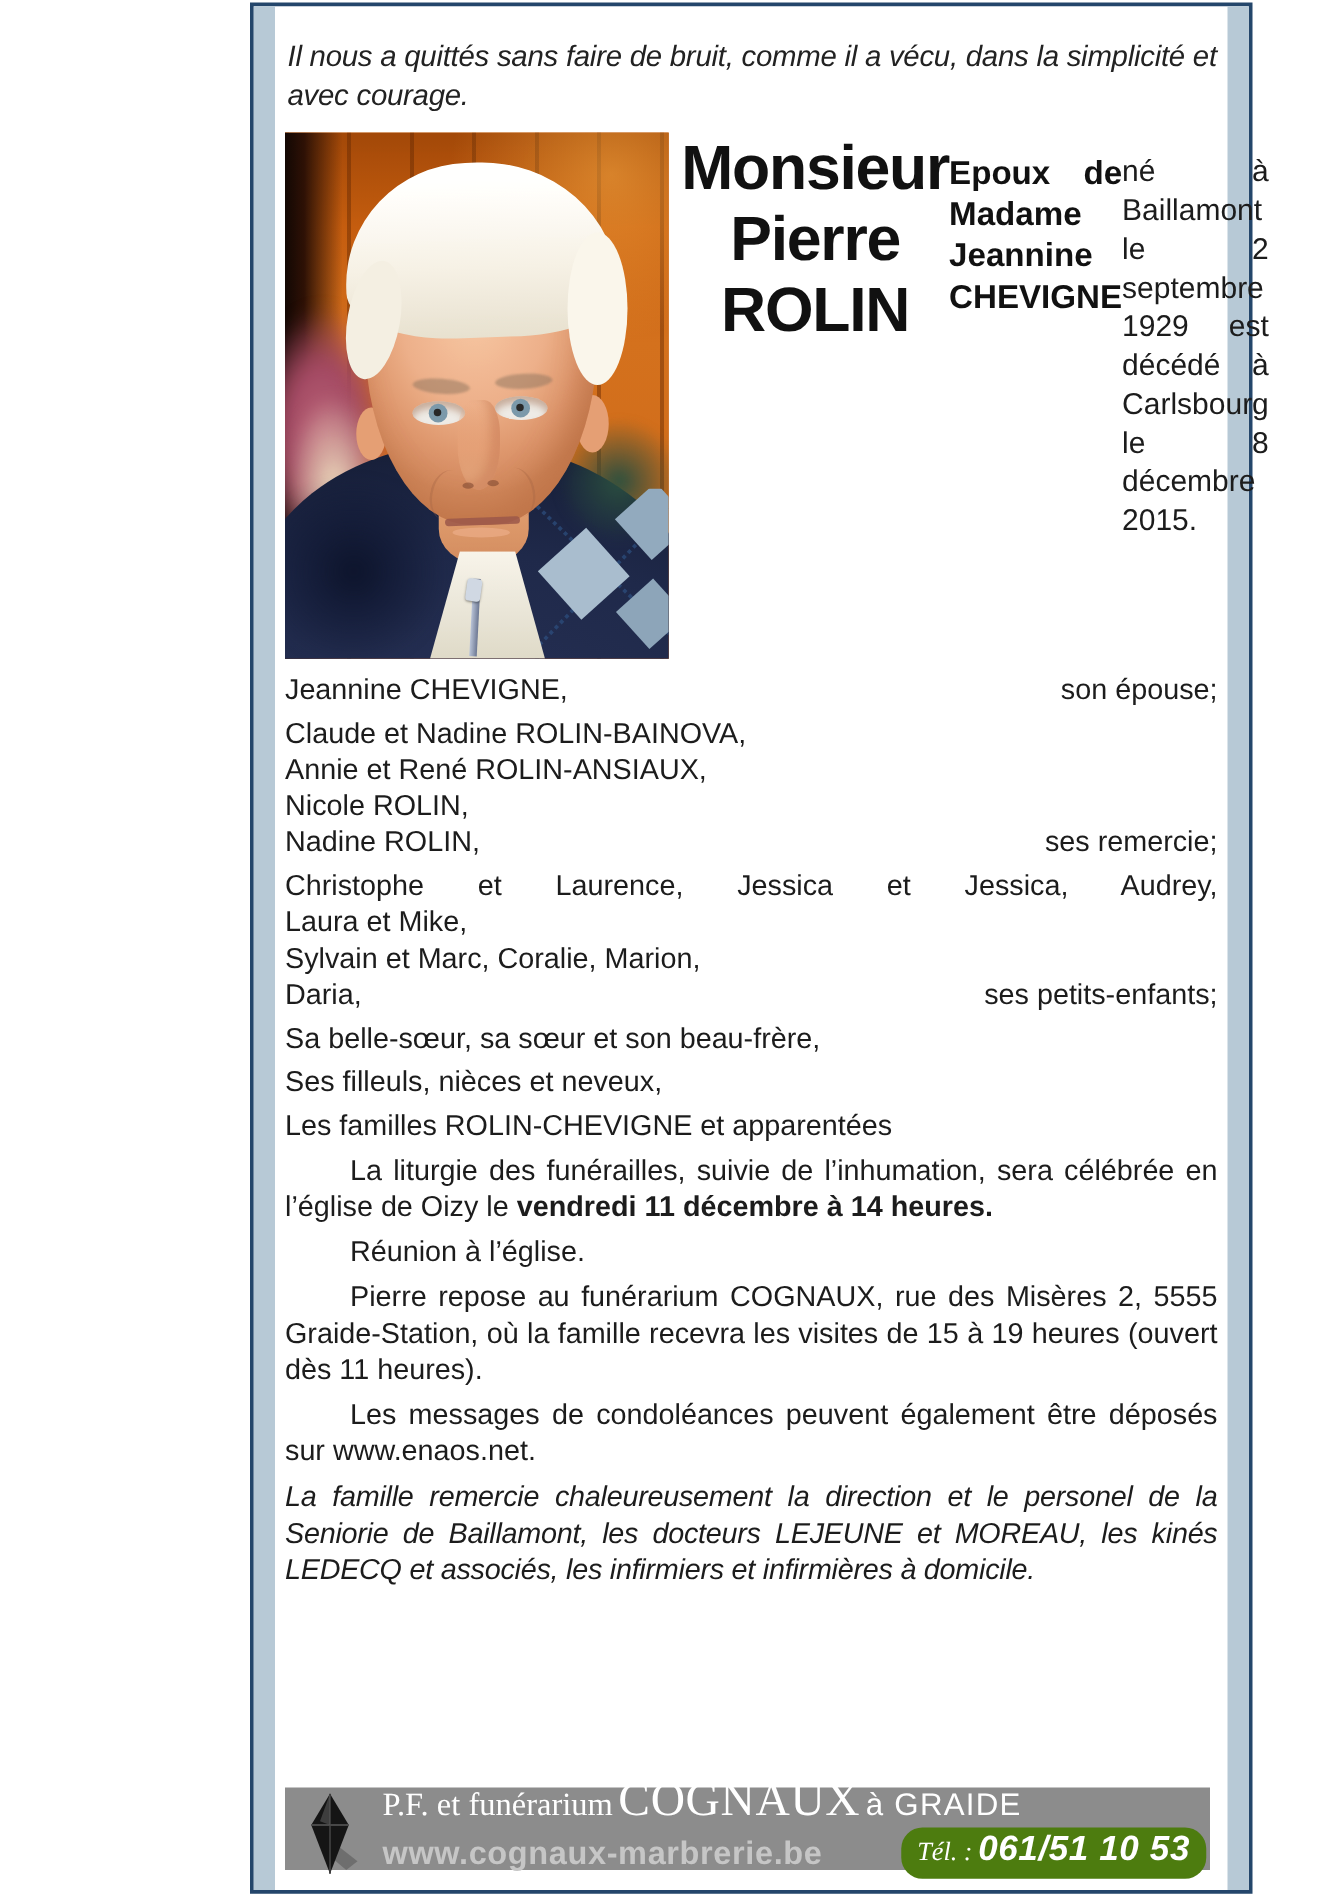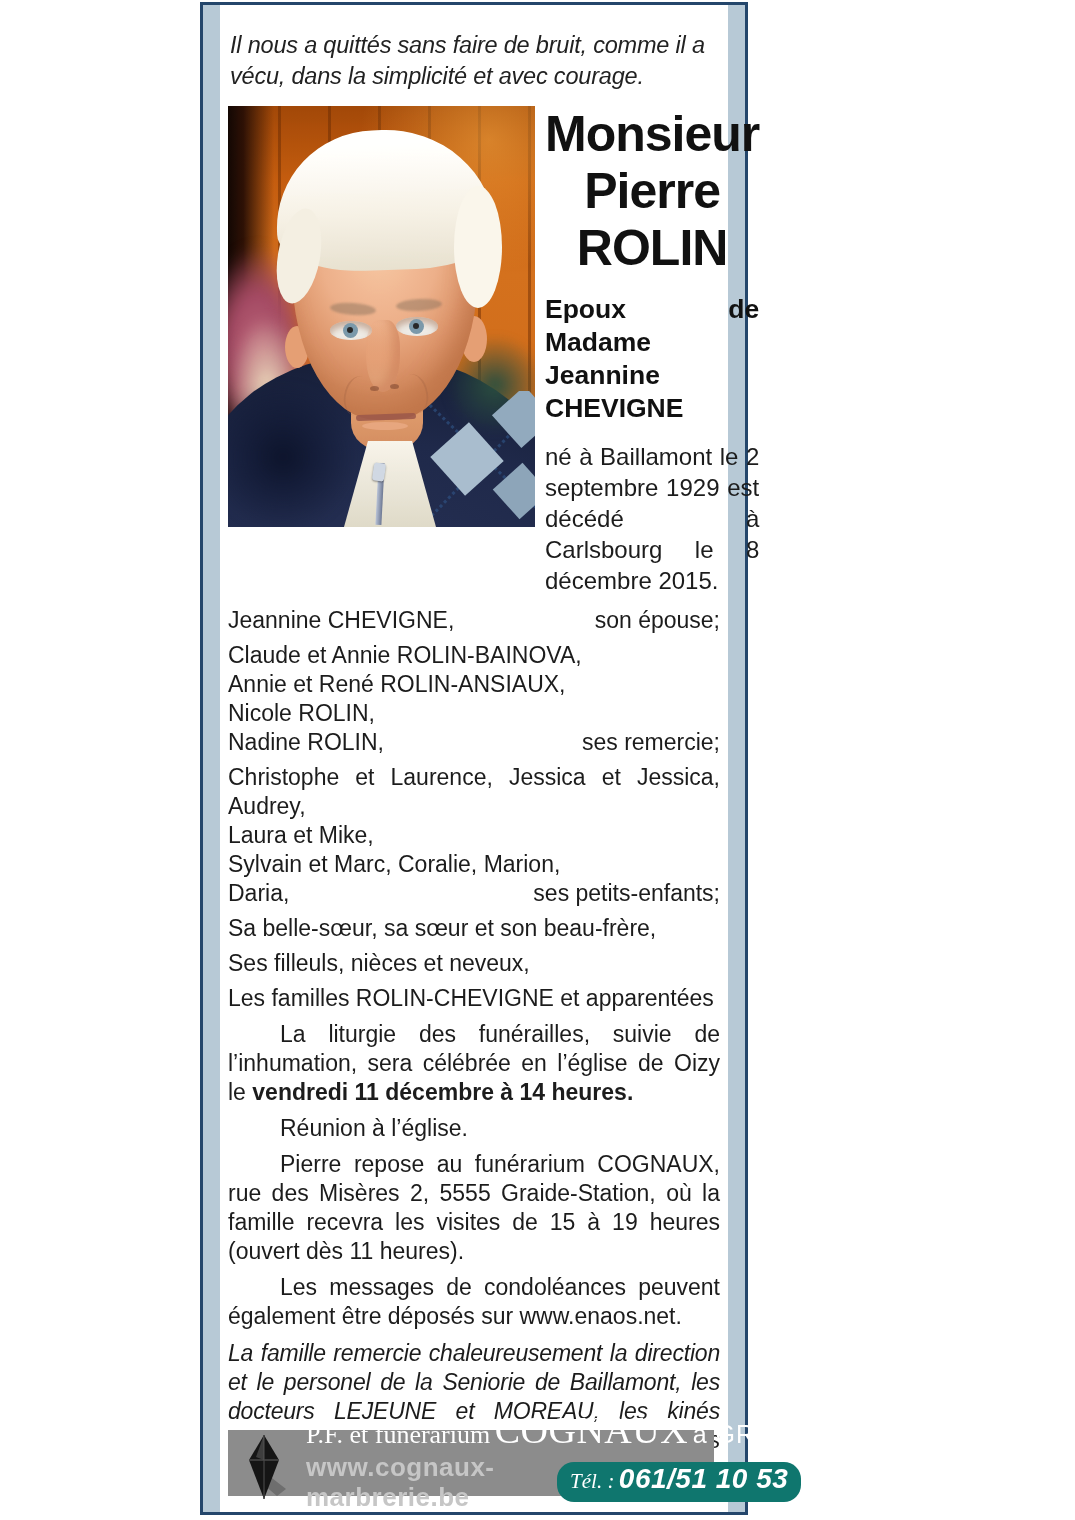--- a/index.html
+++ b/index.html
@@ -2,21 +2,21 @@
 <html><head>
 <meta charset="utf-8">
 <style>
   html,body{margin:0;padding:0;}
   body{
     width:1075px;height:1520px;position:relative;background:#ffffff;
     font-family:"Liberation Sans", sans-serif;color:#1c1c1c;
     -webkit-font-smoothing:antialiased;
   }
   .frame{
-    position:absolute;left:200px;top:2px;width:548px;height:1513px;
+    position:absolute;left:200px;top:2px;width:802px;height:1513px;
     border:3px solid #24466b;background:#fff;box-sizing:border-box;
   }
   .band{position:absolute;top:0;bottom:0;width:17px;background:#b7c9d6;}
   .band-left{left:0;}
   .band-right{right:0;}
   .content{position:absolute;left:25px;right:25px;top:0;bottom:0;}
 
   .epitaph{
     margin:25px 0 0 2px;font-style:italic;font-size:23.5px;line-height:31px;
     color:#222;letter-spacing:-0.2px;
@@ -87,21 +87,21 @@
     transform:rotate(-2deg);opacity:.85;}
   .ph-lip{left:134px;top:316px;width:46px;height:8px;border-radius:50%;
     background:rgba(235,180,150,.55);}
   .ph-hair{left:48px;top:24px;width:218px;height:140px;transform:rotate(-2deg);
     background:linear-gradient(180deg,#fefefc 10%,#f3efe4 60%,#e5dfcf 100%);
     border-radius:52% 58% 42% 46%/80% 85% 30% 32%;}
   .hair-l{left:50px;top:102px;width:42px;height:96px;background:#f1ede1;border-radius:50%;
     transform:rotate(10deg);}
   .hair-r{left:226px;top:80px;width:48px;height:122px;background:#f7f4ea;border-radius:50%;}
 
-  .hero-right{flex:1;margin-left:10px;display:flex;flex-direction:column;}
+  .hero-right{flex:1;margin-left:10px;display:flex;}
   .name{text-align:center;font-weight:bold;font-size:50px;line-height:57px;
         letter-spacing:-1px;color:#111;margin-top:0;}
   .spouse{margin-top:16px;font-weight:bold;font-size:26.5px;line-height:33px;
         text-align:justify;text-align-last:justify;color:#111;}
   .dates{margin:16px 0 0;font-size:24px;line-height:31px;text-align:justify;}
 
   .body{margin-top:10px;font-size:23px;line-height:29px;}
   .row{display:flex;justify-content:space-between;}
   .row .r{white-space:nowrap;}
   .row.gap{margin-top:6px;}
@@ -114,21 +114,21 @@
   .ad{position:absolute;left:0;right:6px;bottom:16px;height:66px;background:#8c8c8c;
       display:flex;align-items:center;}
   .ad-logo{flex:none;margin-left:8px;position:relative;top:6px;}
   .ad-text{flex:1;padding-left:14px;position:relative;}
   .ad-line1{color:#fff;white-space:nowrap;line-height:32px;}
   .pf{font-family:"Liberation Serif", serif;font-size:26px;}
   .brand{font-family:"Liberation Serif", serif;font-size:38px;letter-spacing:.5px;}
   .place{font-size:25px;letter-spacing:1px;}
   .ad-line2{display:flex;align-items:center;line-height:30px;margin-top:-2px;}
   .www{font-weight:bold;font-size:26px;color:#c6c6c6;letter-spacing:.5px;}
-  .pill{margin-left:auto;margin-right:16px;background:#0f766e;color:#fff;border-radius:17px;
+  .pill{margin-left:auto;margin-right:3px;background:#4d7c0f;color:#fff;border-radius:17px;
         padding:2px 13px 4px;white-space:nowrap;}
   .pill .tel{font-family:"Liberation Serif", serif;font-size:21px;font-style:italic;}
   .pill .num{font-size:28px;font-weight:bold;font-style:italic;letter-spacing:.5px;}
 </style>
 </head>
 <body>
 
 <div class="frame">
   <div class="band band-left"></div>
   <div class="band band-right"></div>
@@ -197,21 +197,21 @@
         <p class="dates">né à Baillamont le 2 septembre 1929 est décédé à Carlsbourg le 8 décembre 2015.</p>
       </div>
     </div>
 
     <div class="body">
       <div class="row">
         <span class="l">Jeannine CHEVIGNE,</span>
         <span class="r">son épouse;</span>
       </div>
       <div class="row gap">
-        <span class="l">Claude et Annie ROLIN-BAINOVA,</span>
+        <span class="l">Claude et Nadine ROLIN-BAINOVA,</span>
       </div>
       <div class="row">
         <span class="l">Annie et René ROLIN-ANSIAUX,</span>
       </div>
       <div class="row">
         <span class="l">Nicole ROLIN,</span>
       </div>
       <div class="row">
         <span class="l">Nadine ROLIN,</span>
         <span class="r">ses remercie;</span>

